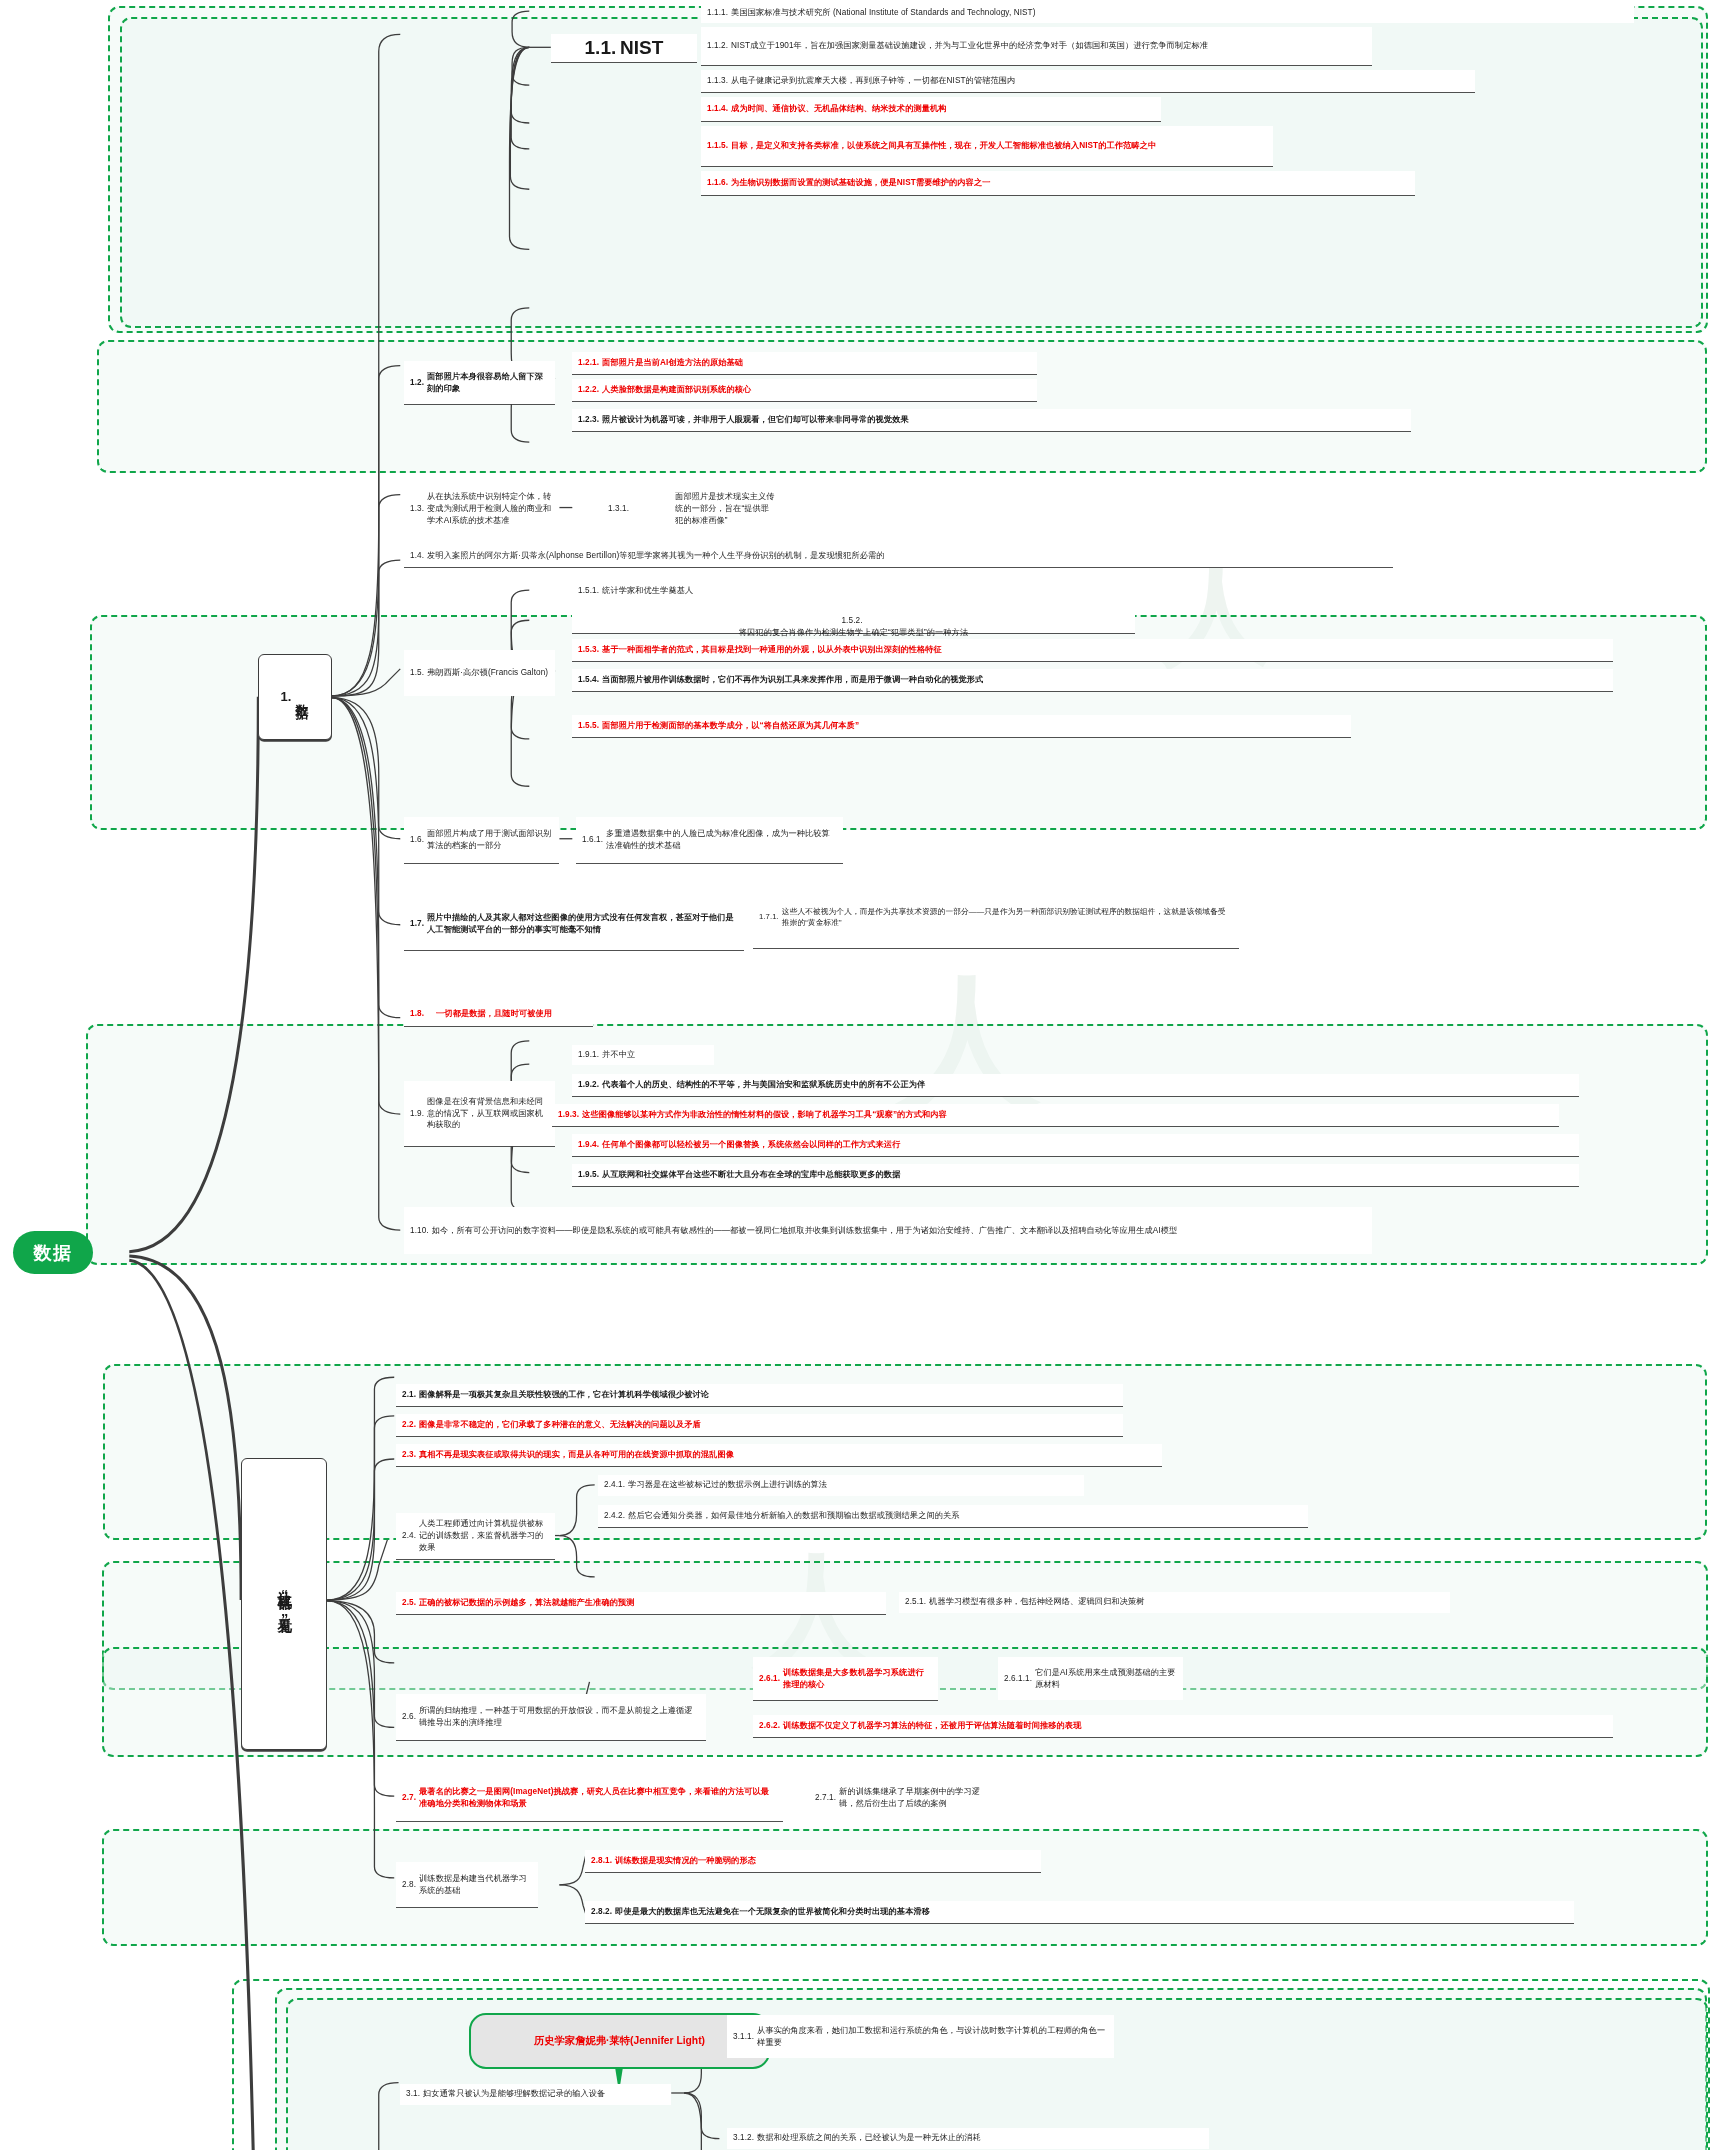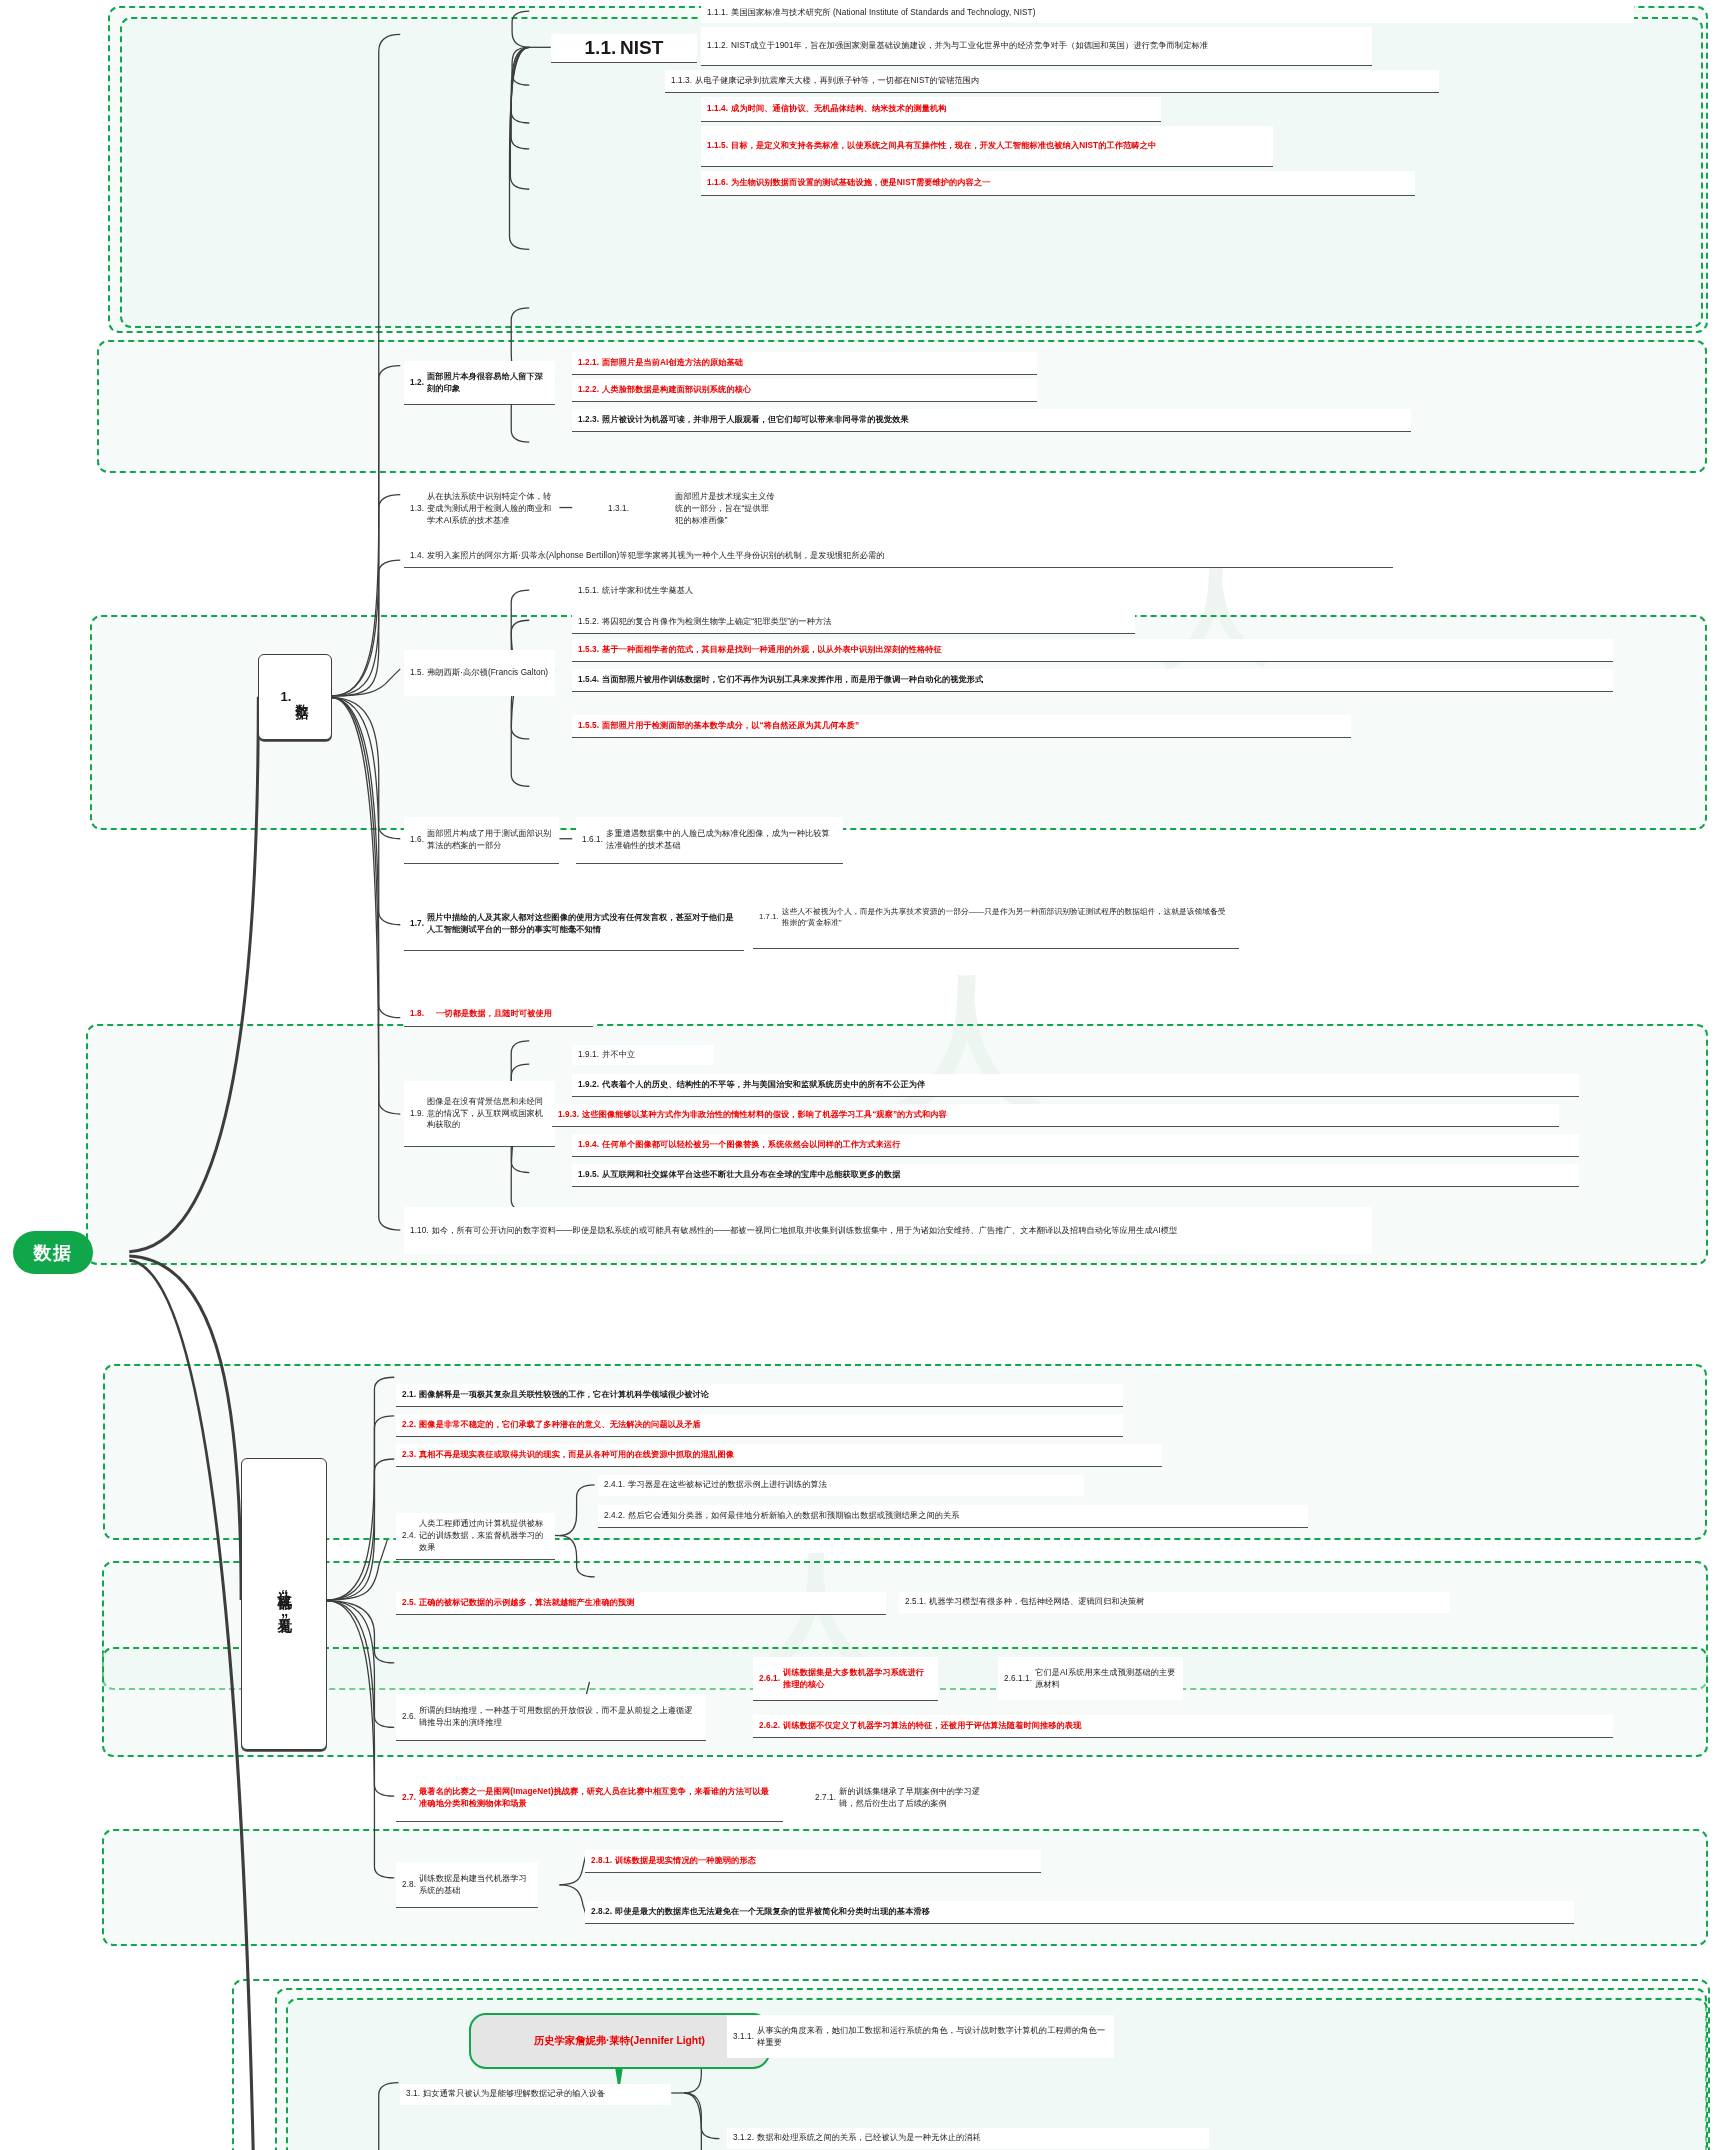--- a/index.html
+++ b/index.html
@@ -265,21 +265,21 @@
   <div class="node plain" style="left:701px; top:2.6px; width:933px; height:20.6px; box-shadow:none;">
     <span class="idx">1.1.1.</span>
     <span class="txt">美国国家标准与技术研究所 (National Institute of Standards and Technology, NIST)</span>
   </div>
 
   <div class="node wrap" style="left:701px; top:27px; width:671px; height:38px;">
     <span class="idx">1.1.2.</span>
     <span class="txt">NIST成立于1901年，旨在加强国家测量基础设施建设，并为与工业化世界中的经济竞争对手（如德国和英国）进行竞争而制定标准</span>
   </div>
 
-  <div class="node" style="left:665px; top:70px; width:774px; height:22.4px;">
+  <div class="node" style="left:701px; top:70px; width:774px; height:22.4px;">
     <span class="idx">1.1.3.</span>
     <span class="txt">从电子健康记录到抗震摩天大楼，再到原子钟等，一切都在NIST的管辖范围内</span>
   </div>
 
   <div class="node red" style="left:701px; top:97px; width:460px; height:24px;">
     <span class="idx">1.1.4.</span>
     <span class="txt">成为时间、通信协议、无机晶体结构、纳米技术的测量机构</span>
   </div>
 
   <div class="node wrap red" style="left:701px; top:126px; width:572px; height:40px;">
@@ -330,21 +330,21 @@
   <div class="node wrap plain" style="left:404px; top:650px; width:151px; height:46px; box-shadow:none;">
     <span class="idx">1.5.</span>
     <span class="txt">弗朗西斯·高尔顿(Francis Galton)</span>
   </div>
 
   <div class="node plain" style="left:572px; top:581px; width:267px; height:20px; box-shadow:none;">
     <span class="idx">1.5.1.</span>
     <span class="txt">统计学家和优生学奠基人</span>
   </div>
 
-  <div class="node" style="left:572px; top:611px; width:563px; height:21.5px;">
+  <div class="node" style="left:572px; top:611px; width:563px; height:21.5px;flex-direction:column;">
     <span class="idx">1.5.2.</span>
     <span class="txt">将囚犯的复合肖像作为检测生物学上确定“犯罪类型”的一种方法</span>
   </div>
 
   <div class="node red" style="left:572px; top:639px; width:1041px; height:22.4px;">
     <span class="idx">1.5.3.</span>
     <span class="txt">基于一种面相学者的范式，其目标是找到一种通用的外观，以从外表中识别出深刻的性格特征</span>
   </div>
 
   <div class="node" style="left:572px; top:669px; width:1041px; height:22.4px; font-weight:bold;">

